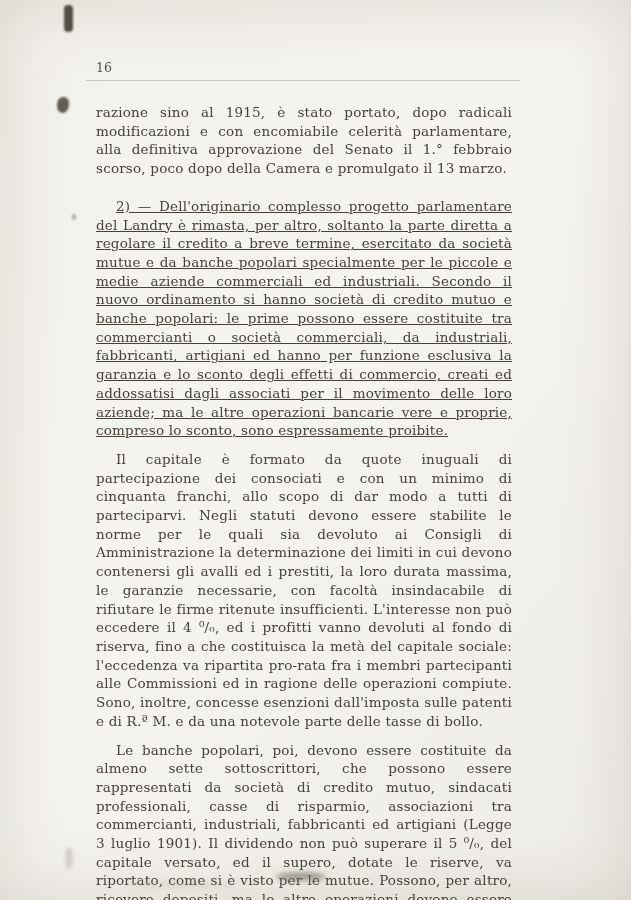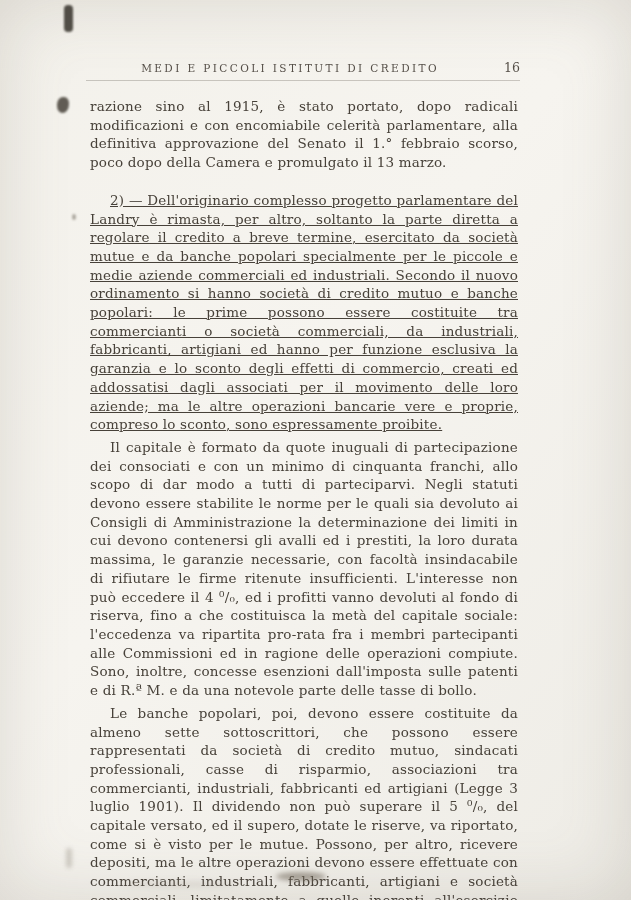--- a/index.html
+++ b/index.html
@@ -49,21 +49,21 @@
     top: 93px;
     left: 86px;
     width: 436px;
     color: #474139;
     font-size: 13.5px;
     line-height: 18.7px;
     text-align: justify;
     letter-spacing: 0.2px;
   }
   .text-block p {
-    margin: 4px;
+    margin: 10px;
   }
   .text-block p.indent {
     text-indent: 20px;
   }
   .text-block p.space-before {
     margin-top: 19px;
     text-decoration: underline;
   }
   
   .artifact {
@@ -118,21 +118,20 @@
     filter: blur(3px);
     opacity: 0.25;
   }
 </style>
 </head>
 <body>
 
 <div class="page">
 
   <div class="running-head">
-    <span class="head-title">MEDI E PICCOLI ISTITUTI DI CREDITO</span>
     <span class="page-number">16</span>
   </div>
 
   <div class="text-block">
     <p class="no-indent">razione sino al 1915, è stato portato, dopo radicali modificazioni e con encomiabile celerità parlamentare, alla definitiva approvazione del Senato il 1.° febbraio scorso, poco dopo della Camera e promulgato il 13 marzo.</p>
     <p class="indent space-before">2) — Dell'originario complesso progetto parlamentare del Landry è rimasta, per altro, soltanto la parte diretta a regolare il credito a breve termine, esercitato da società mutue e da banche popolari specialmente per le piccole e medie aziende commerciali ed industriali. Secondo il nuovo ordinamento si hanno società di credito mutuo e banche popolari: le prime possono essere costituite tra commercianti o società commerciali, da industriali, fabbricanti, artigiani ed hanno per funzione esclusiva la garanzia e lo sconto degli effetti di commercio, creati ed addossatisi dagli associati per il movimento delle loro aziende; ma le altre operazioni bancarie vere e proprie, compreso lo sconto, sono espressamente proibite.</p>
     <p class="indent">Il capitale è formato da quote inuguali di partecipazione dei consociati e con un minimo di cinquanta franchi, allo scopo di dar modo a tutti di parteciparvi. Negli statuti devono essere stabilite le norme per le quali sia devoluto ai Consigli di Amministrazione la determinazione dei limiti in cui devono contenersi gli avalli ed i prestiti, la loro durata massima, le garanzie necessarie, con facoltà insindacabile di rifiutare le firme ritenute insufficienti. L'interesse non può eccedere il 4 ⁰/₀, ed i profitti vanno devoluti al fondo di riserva, fino a che costituisca la metà del capitale sociale: l'eccedenza va ripartita pro-rata fra i membri partecipanti alle Commissioni ed in ragione delle operazioni compiute. Sono, inoltre, concesse esenzioni dall'imposta sulle patenti e di R.ª M. e da una notevole parte delle tasse di bollo.</p>
     <p class="indent">Le banche popolari, poi, devono essere costituite da almeno sette sottoscrittori, che possono essere rappresentati da società di credito mutuo, sindacati professionali, casse di risparmio, associazioni tra commercianti, industriali, fabbricanti ed artigiani (Legge 3 luglio 1901). Il dividendo non può superare il 5 ⁰/₀, del capitale versato, ed il supero, dotate le riserve, va riportato, come si è visto per le mutue. Possono, per altro, ricevere depositi, ma le altre operazioni devono essere effettuate con commercianti, industriali, fabbricanti, artigiani e società commerciali, limitatamente a quelle inerenti all'esercizio ordinario delle loro aziende. Per gli statuti e la</p>
   </div>
 

